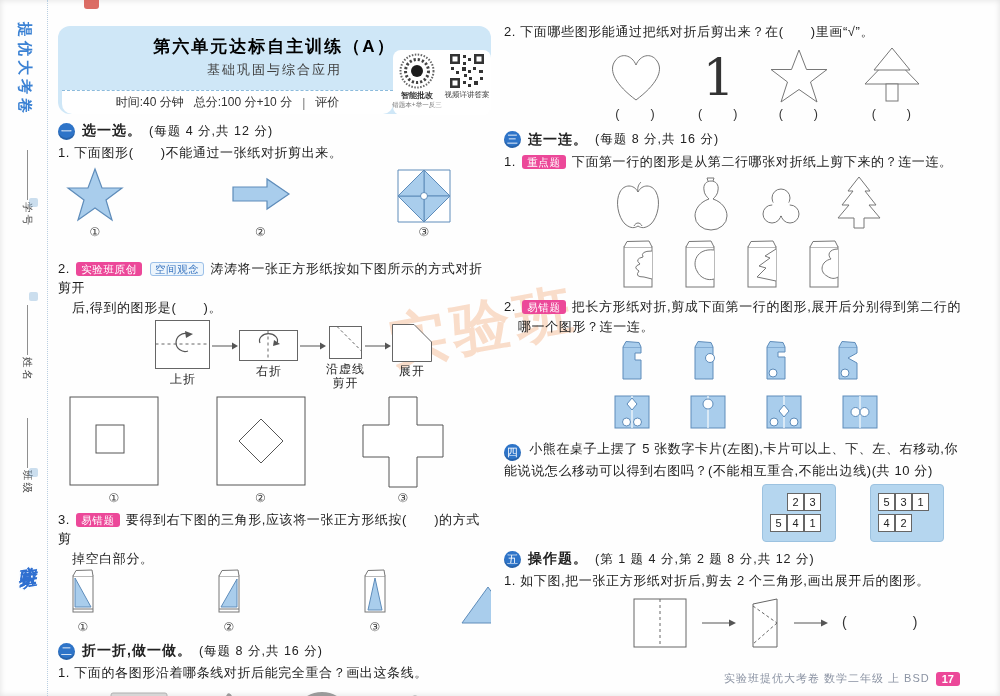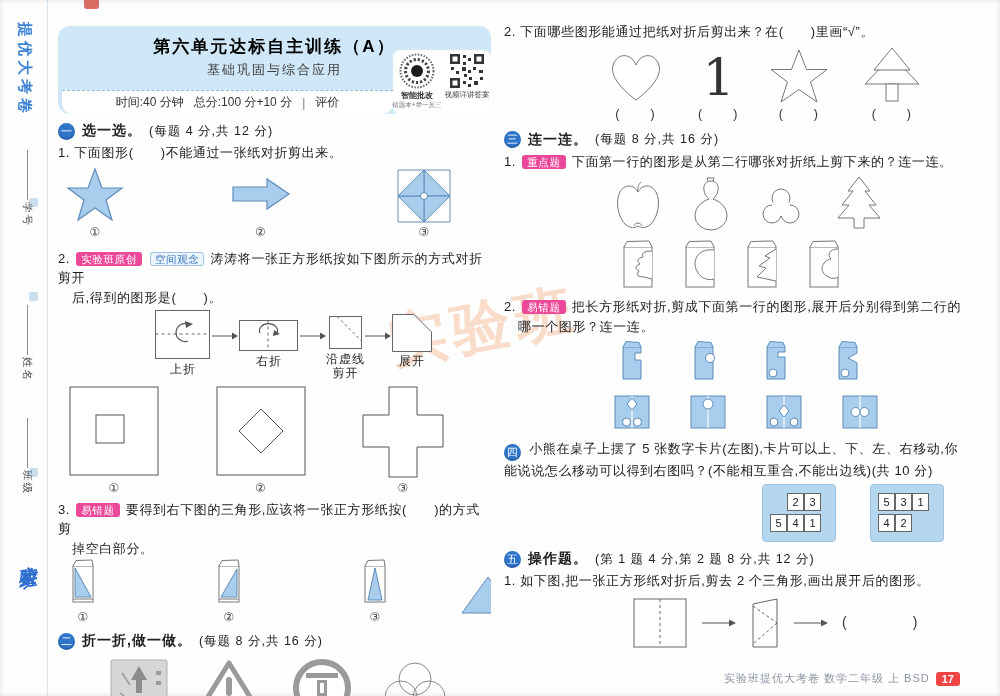--- a/index.html
+++ b/index.html
@@ -55,21 +55,21 @@
   .flbl{font-size:12px;color:#222;letter-spacing:1px;text-align:center;line-height:1.15;}
   .paren{font-size:12.5px;color:#333;letter-spacing:2px;}
   svg{display:block;}
   
   .num-panel{position:relative;background:#b5d6ef;border:1px solid #9cc2e0;border-radius:4px;width:72px;height:56px;}
   .ncard{position:absolute;width:15px;height:16px;background:#fff;border:1px solid #666;font-size:11px;
       display:flex;align-items:center;justify-content:center;}
   
   .footer{position:absolute;right:40px;bottom:10px;display:flex;align-items:center;gap:6px;z-index:2;}
   .footer .ft{font-size:11px;color:#8b93a3;letter-spacing:1px;}
-  .footer .pg{background:#ef4444;color:#fff;font-size:11px;font-weight:bold;padding:1px 6px;border-radius:3px;}
+  .footer .pg{background:#ec4899;color:#fff;font-size:11px;font-weight:bold;padding:1px 6px;border-radius:3px;}
 </style>
 </head>
 <body>
 
 <div class="page">
   <div class="sidebar-line"></div>
   <div class="corner-mark"></div>
   <div class="side-series">提优大考卷</div>
   <div class="side-field" style="top:150px;">
     <div class="blank"></div>
@@ -171,21 +171,21 @@
           <polygon points="27,27 27,1 53,27" fill="#a9cdec" stroke="#5e8cba" stroke-width="1"></polygon>
           <polygon points="27,27 53,27 27,53" fill="#a9cdec" stroke="#5e8cba" stroke-width="1"></polygon>
           <polygon points="27,27 27,53 1,27" fill="#a9cdec" stroke="#5e8cba" stroke-width="1"></polygon>
           <polygon points="27,27 1,27 27,1" fill="#a9cdec" stroke="#5e8cba" stroke-width="1"></polygon>
           <circle cx="27" cy="27" r="3.5" fill="#fff" stroke="#5e8cba"></circle>
         </svg>
         <span class="mark">③</span>
       </div>
     </div>
 
-    <div class="qt" style="margin-top:10px">
+    <div class="qt" style="margin-top:20px">
       <span>2.</span>
       <span class="tag-s">实验班原创</span>
       <span class="tag-o">空间观念</span>
       <span>涛涛将一张正方形纸按如下图所示的方式对折剪开</span>
       <span class="cont">后,得到的图形是(　　)。</span>
     </div>
 
     <div class="row" style="align-items:flex-start;gap:0;margin:2px 0 2px 96px;">
       <div class="fig">
         <svg width="58" height="52">
@@ -294,20 +294,21 @@
         <polygon points="28,3 2,39 54,39" fill="#a9cdec" stroke="#5e8cba"></polygon>
       </svg>
     </div>
 
     <div class="sec">
       <span class="badge">二</span>
       <span class="t">折一折,做一做。</span>
       <span class="s">(每题 8 分,共 16 分)</span>
     </div>
 
+    <div class="qt">1. 下面的各图形沿着哪条线对折后能完全重合？画出这条线。</div>
 
     <div class="row" style="gap:26px;padding-left:52px;margin-top:6px;align-items:center;">
       <svg width="58" height="58">
         <rect x="1" y="1" width="56" height="56" rx="2" fill="#d6d6d6" stroke="#b0b0b0"></rect>
         <polygon points="29,7 37,21 32,21 32,34 26,34 26,21 21,21" fill="#8c8c8c"></polygon>
         <path d="M12,14 L20,26 M10,34 L20,42 M26,40 L18,50 M34,38 L30,50" stroke="#9a9a9a" stroke-width="1.5" fill="none"></path>
         <rect x="46" y="12" width="5" height="4" fill="#9a9a9a"></rect>
           <rect x="46" y="22" width="5" height="4" fill="#9a9a9a"></rect>
         <rect x="46" y="40" width="5" height="4" fill="#9a9a9a"></rect>
       </svg>

